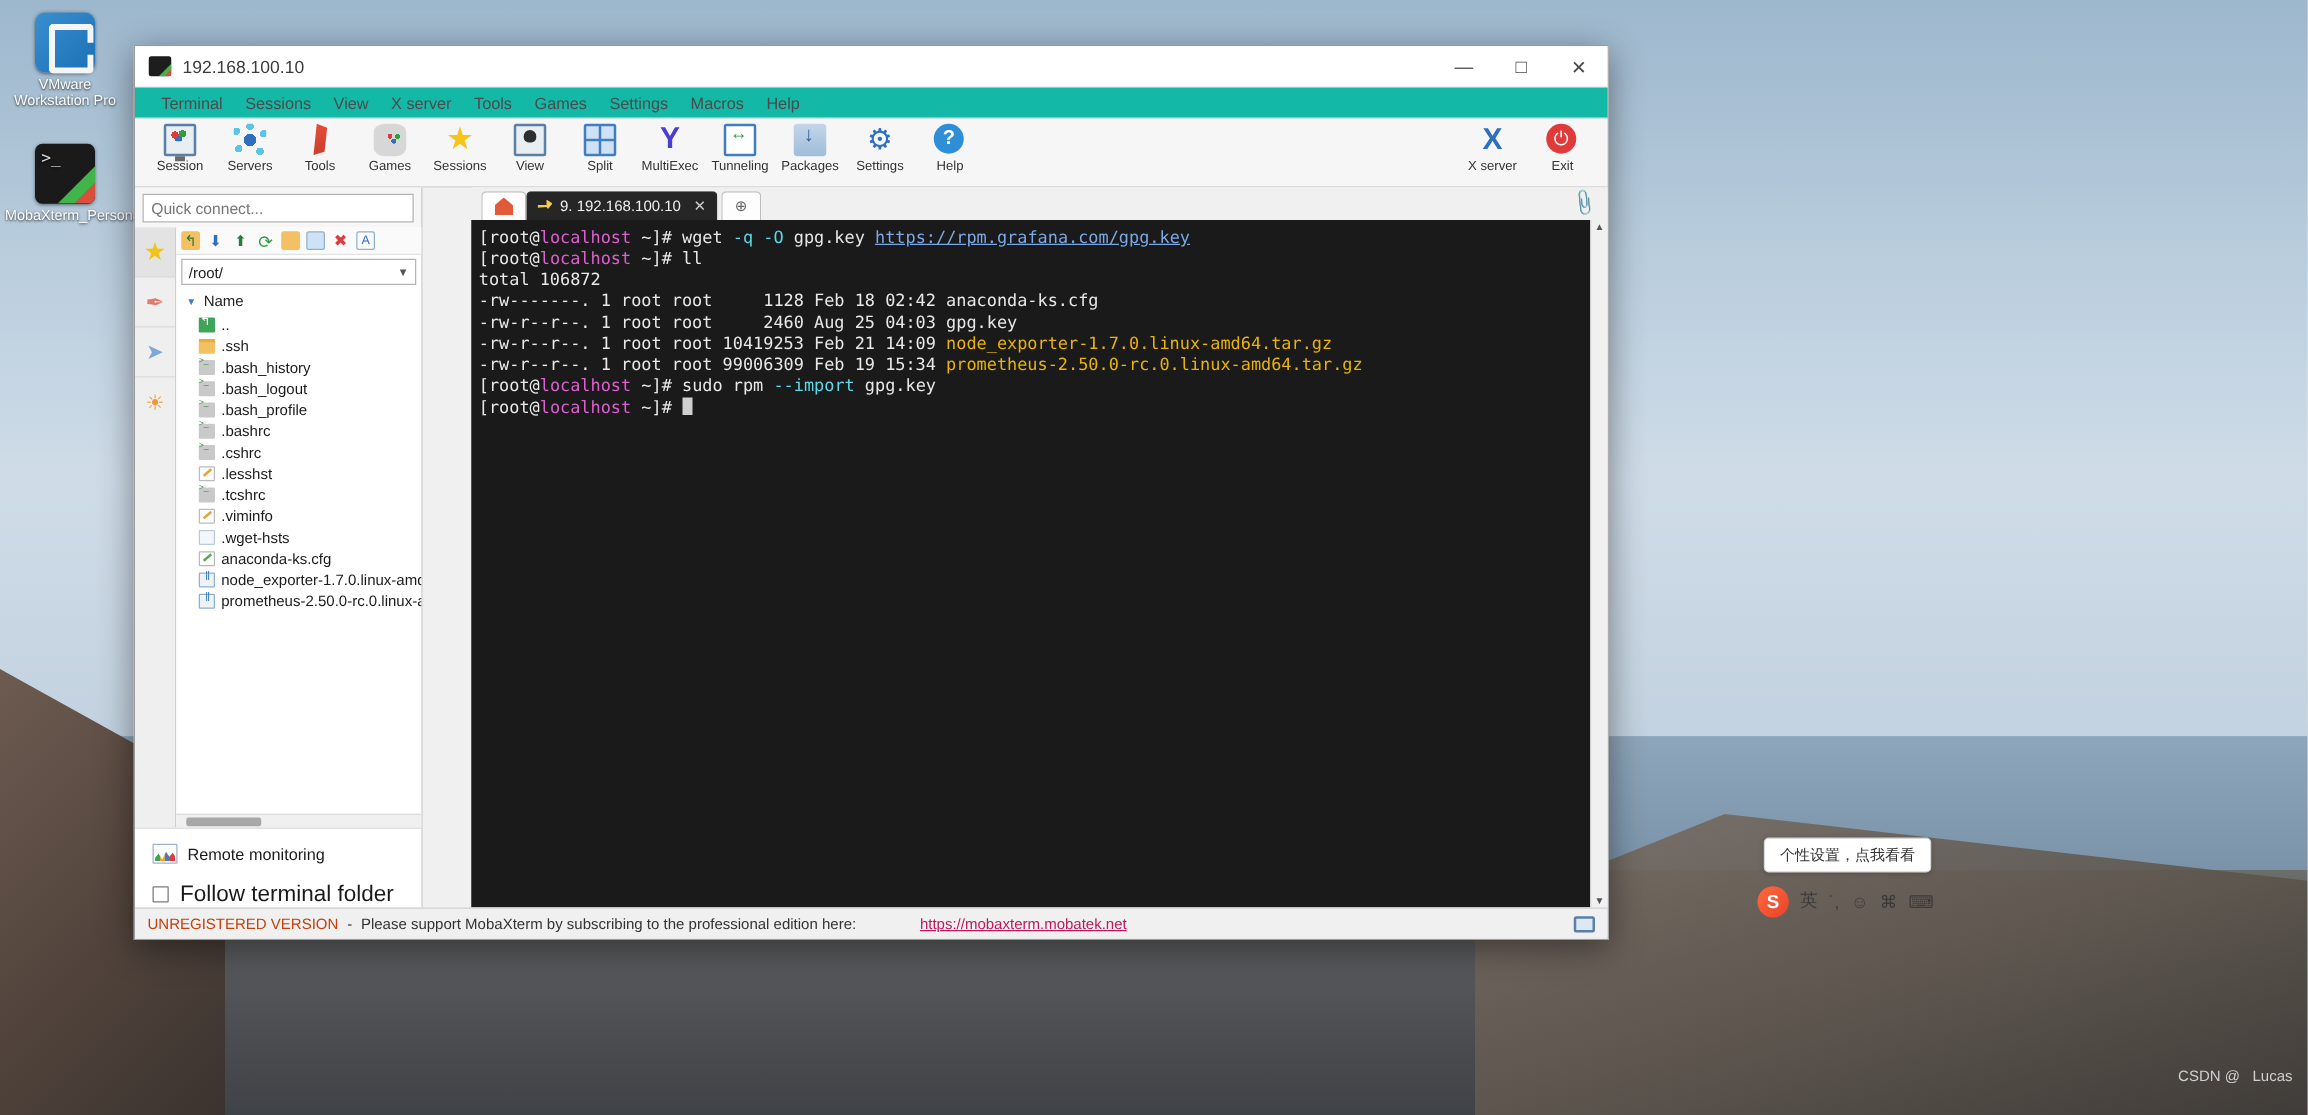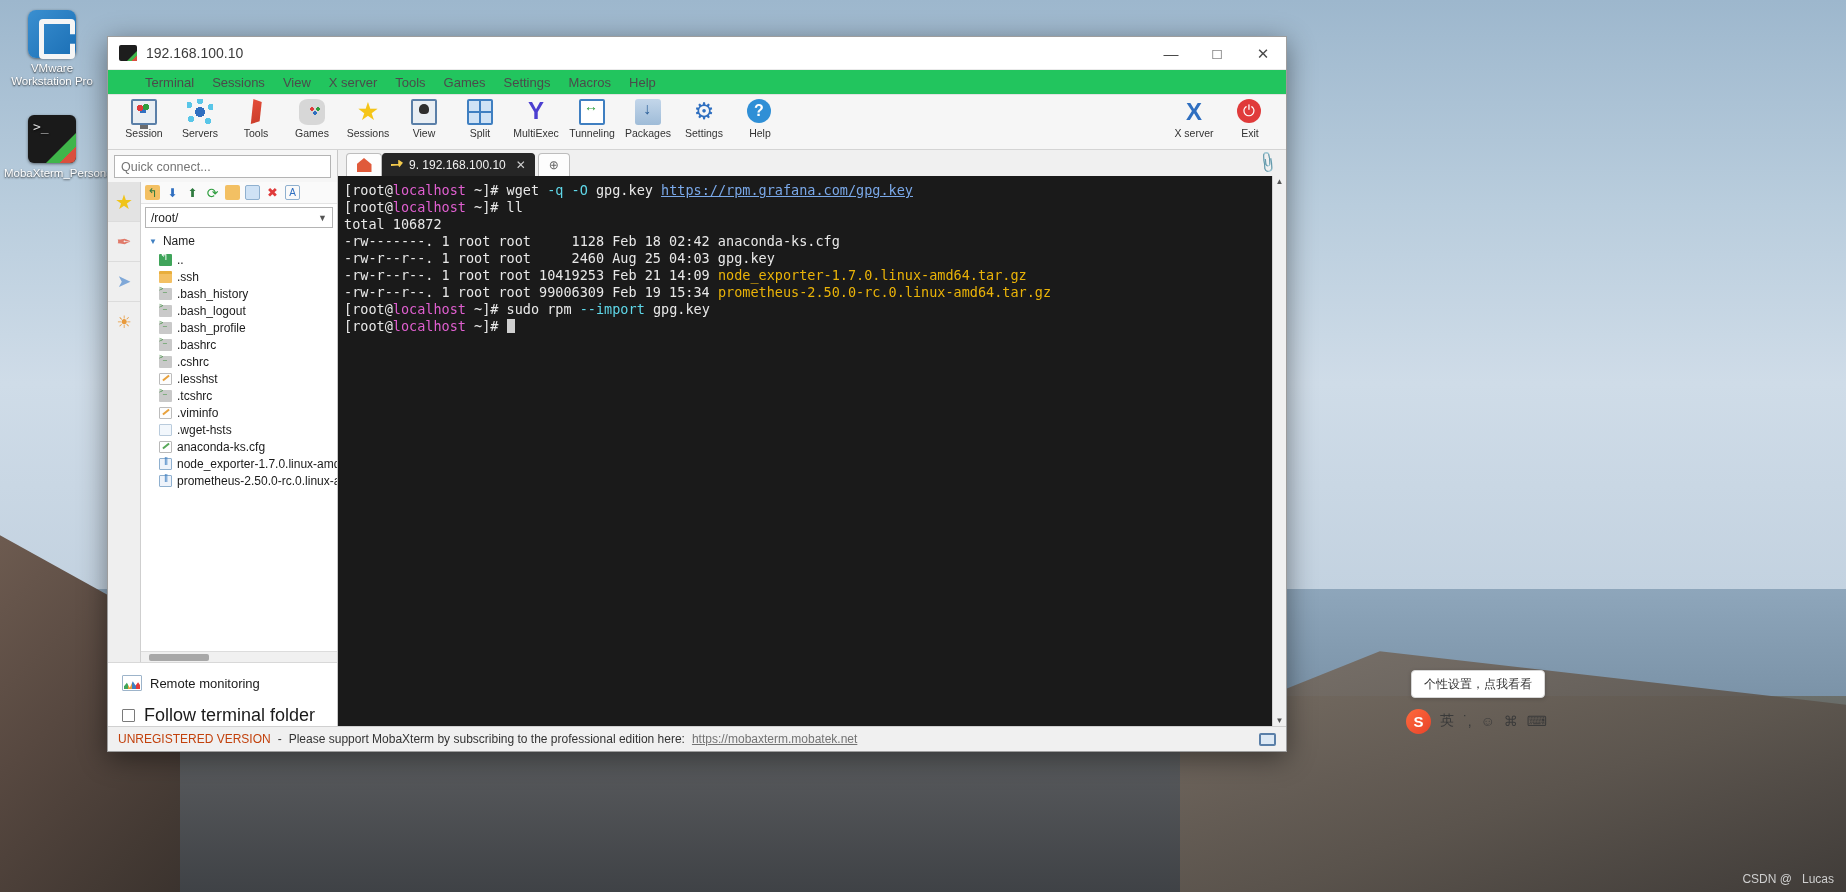--- a/index.html
+++ b/index.html
@@ -52,22 +52,22 @@
   .titlebar .tico { width:18px; height:16px; margin:0 9px 0 11px; position:relative;
       background:#1d1d1d; border-radius:2px; }
   .titlebar .tico:after { content:""; position:absolute; right:0; bottom:0; width:10px; height:10px;
       background:linear-gradient(135deg,#e8d53a 0%,#e8d53a 45%,#3fb54a 45%,#3fb54a 72%,#d94f3d 72%);
       clip-path:polygon(100% 0,100% 100%,0 100%); }
   .titlebar .ttext { font-size:14px; color:#3c3c3c; }
   .titlebar .wbtns { margin-left:auto; display:flex; height:100%; }
   .wbtn { width:46px; height:33px; display:flex; align-items:center; justify-content:center;
       font-size:15px; color:#4a4a4a; }
 
-  .menubar { height:25px; display:flex; align-items:center; padding-left:28px;
-      background:#22c55e; border-bottom:1px solid #e2e2e2; flex:0 0 auto; }
+  .menubar { height:25px; display:flex; align-items:center; padding-left:12px;
+      background:#14b8a6; border-bottom:1px solid #e2e2e2; flex:0 0 auto; }
   .menubar .mi { font-size:13px; color:#4b4b4b; padding:0 9px; line-height:25px; }
 
   .toolbar { height:55px; background:#f6f6f6; border-bottom:1px solid #d4d4d4;
       display:flex; align-items:flex-start; padding:4px 8px 0; flex:0 0 auto; }
   .tb-item { width:56px; text-align:center; font-size:10.5px; color:#333;
       display:flex; flex-direction:column; align-items:center; gap:2px; }
   .tb-item .ti { width:26px; height:26px; position:relative; }
   .tb-right { margin-left:auto; display:flex; }
 
   
@@ -105,21 +105,21 @@
   .ic-pack { background:linear-gradient(180deg,#c3d6ea,#9fbcd8); border-radius:3px; }
   .ic-pack:after{content:"↓";position:absolute;left:8px;top:1px;color:#2b5f99;font-size:16px;}
   .ic-gear { color:#2f6fc0; font-size:23px; line-height:24px; }
   .ic-help { width:24px;height:24px;border-radius:50%;background:#2f8fd6;color:#fff;
       font-size:16px;font-weight:bold;display:flex;align-items:center;justify-content:center; }
   .ic-xserver { color:#2f6fc0; font-size:24px; font-weight:bold; line-height:26px; }
   .ic-exit { width:24px;height:24px;border-radius:50%;background:#e03b3b;color:#fff;
       font-size:15px;display:flex;align-items:center;justify-content:center; }
 
   
-  .wbody { flex:1 1 auto; display:flex; min-height:0; }
+  .wbody { flex:1 1 auto; display:flex; min-height:0;gap:39px; }
 
   .leftpane { width:230px; background:#f6f6f6; border-right:1px solid #c8c8c8;
       display:flex; flex-direction:column; flex:0 0 230px; }
   .qc-wrap { padding:5px 6px 4px; }
   .qc-input { width:100%; height:23px; border:1px solid #b4b4b4; background:#fff;
       font-size:12.5px; color:#8a8a8a; padding:0 6px; }
   .lp-main { flex:1 1 auto; display:flex; min-height:0; }
   .vtabs { width:33px; background:#efefef; border-right:1px solid #cfcfcf; flex:0 0 33px; }
   .vtab { height:40px; display:flex; align-items:center; justify-content:center;
       border-bottom:1px solid #dcdcdc; font-size:17px; }
@@ -189,36 +189,36 @@
   .term .url { color:#7aa8e8; text-decoration:underline; }
   .term .arch { color:#eab308; }
   .term .cursor { display:inline-block; width:8px; height:14px; background:#cfcfcf; vertical-align:-2px; }
   .tscroll { width:14px; background:#f0f0f0; border-left:1px solid #d4d4d4; flex:0 0 14px;
       display:flex; flex-direction:column; justify-content:space-between; align-items:center; padding:1px 0; }
   .tscroll .ar { font-size:8px; color:#555; }
 
   .statusbar { height:25px; background:#f0f0f0; border-top:1px solid #d0d0d0; display:flex;
       align-items:center; gap:7px; padding:0 10px; font-size:12px; color:#333; flex:0 0 25px; }
   .statusbar .unreg { font-weight:normal; color:#c2410c; }
-  .statusbar .slink { color:#737373; text-decoration:underline; }
+  .statusbar .slink { color:#be185d; text-decoration:underline;margin-left:44px; }
   .statusbar .smon { margin-left:auto; width:17px; height:13px; border:2px solid #5a7fa8;
       border-radius:2px; background:#dce8f4; }
 
   
   #ime-tip { position:absolute; left:1411px; top:670px; width:134px; height:28px;
       background:#fff; border:1px solid #d6d6d6; border-radius:4px;
       display:flex; align-items:center; justify-content:center; font-size:12px; color:#333;
       box-shadow:0 1px 4px rgba(0,0,0,.18); }
   #ime-bar { position:absolute; left:1406px; top:705px; width:160px; height:32px;
       display:flex; align-items:center; gap:9px; }
   #ime-bar .sogou { width:25px; height:25px; border-radius:50%;
       background:linear-gradient(135deg,#ff6a3d,#e8432a); color:#fff; font-size:15px; font-weight:bold;
       display:flex; align-items:center; justify-content:center; }
   #ime-bar .ib { font-size:14px; color:#3a3a3a; }
-  #watermark { position:absolute; right:12px; bottom:6px; font-size:12px; color:#cfcfcf; }
+  #watermark { position:absolute; right:12px; bottom:24px; font-size:12px; color:#cfcfcf; }
 </style>
 </head>
 <body>
 
 <div id="desktop-bg">
   <div class="sky"></div>
     <div class="sea"></div>
     <div class="land"></div>
   <div class="cliff"></div>
     <div class="cliff2"></div>

